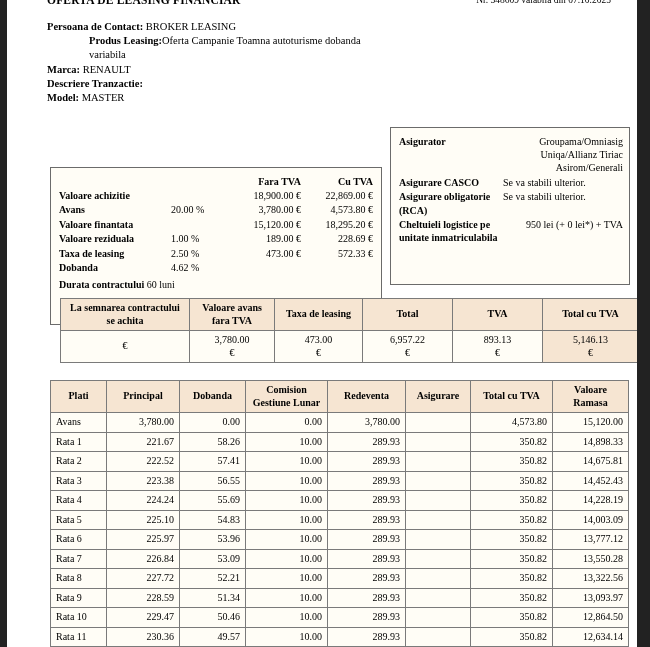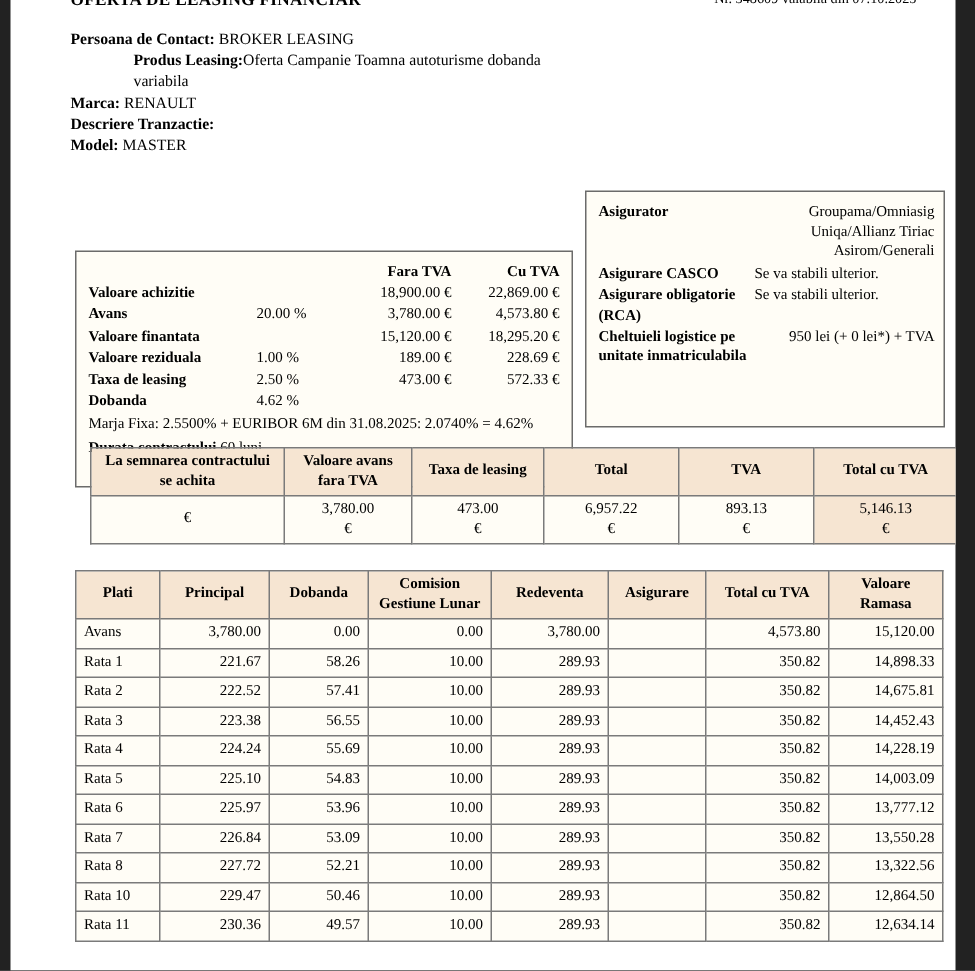--- a/index.html
+++ b/index.html
@@ -244,21 +244,20 @@
             <td class="fin-vat">572.33 €</td>
           </tr>
           <tr>
             <td class="fin-label">Dobanda</td>
             <td class="fin-pct">4.62 %</td>
             <td class="fin-novat"></td>
             <td class="fin-vat"></td>
           </tr>
         </tbody>
       </table>
-      <div class="fin-note">Marja Fixa: 2.5500% + EURIBOR 6M din 31.08.2025: 2.0740% = 4.62%</div>
       <div class="fin-duration">
         <b>Durata contractului</b>
         <span>60 luni</span>
       </div>
     </div>
 
     <div class="box box-insurance">
       <table class="ins-table">
         <tbody>
           <tr>
@@ -435,20 +434,30 @@
             <td class="c-label">Rata 8</td>
             <td>227.72</td>
             <td>52.21</td>
             <td>10.00</td>
             <td>289.93</td>
             <td class="c-empty"></td>
             <td>350.82</td>
             <td>13,322.56</td>
           </tr>
           <tr>
+            <td class="c-label">Rata 9</td>
+            <td>228.59</td>
+            <td>51.34</td>
+            <td>10.00</td>
+            <td>289.93</td>
+            <td class="c-empty"></td>
+            <td>350.82</td>
+            <td>13,093.97</td>
+          </tr>
+          <tr>
             <td class="c-label">Rata 10</td>
             <td>229.47</td>
             <td>50.46</td>
             <td>10.00</td>
             <td>289.93</td>
             <td class="c-empty"></td>
             <td>350.82</td>
             <td>12,864.50</td>
           </tr>
           <tr>

